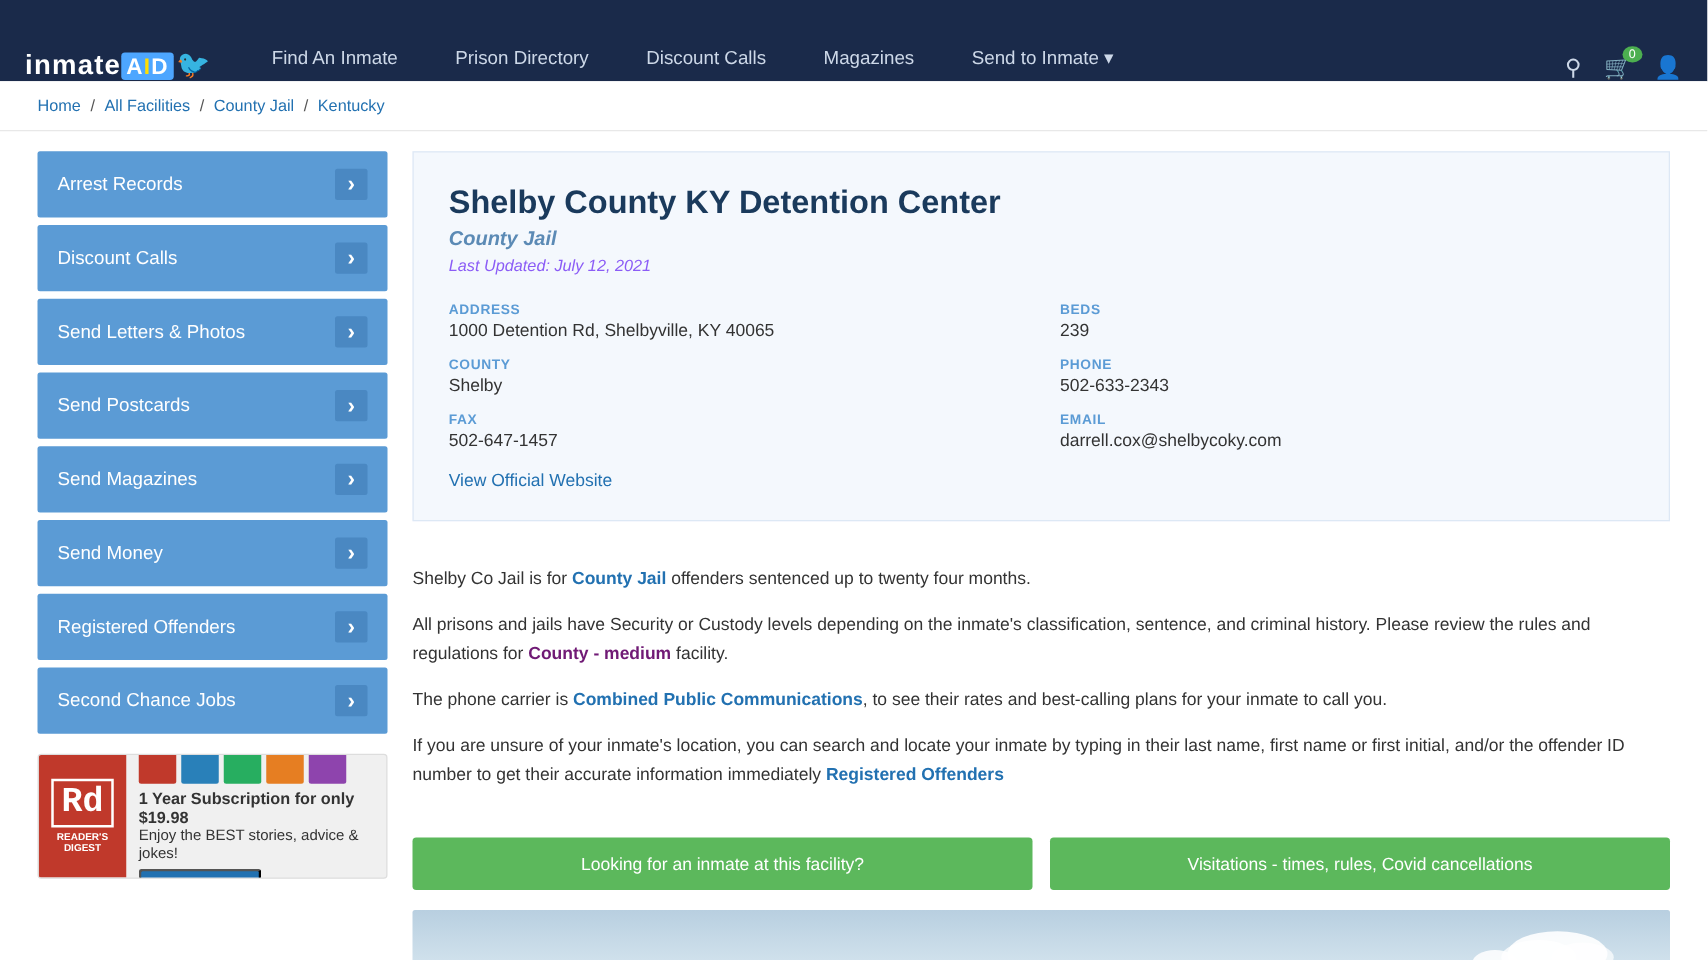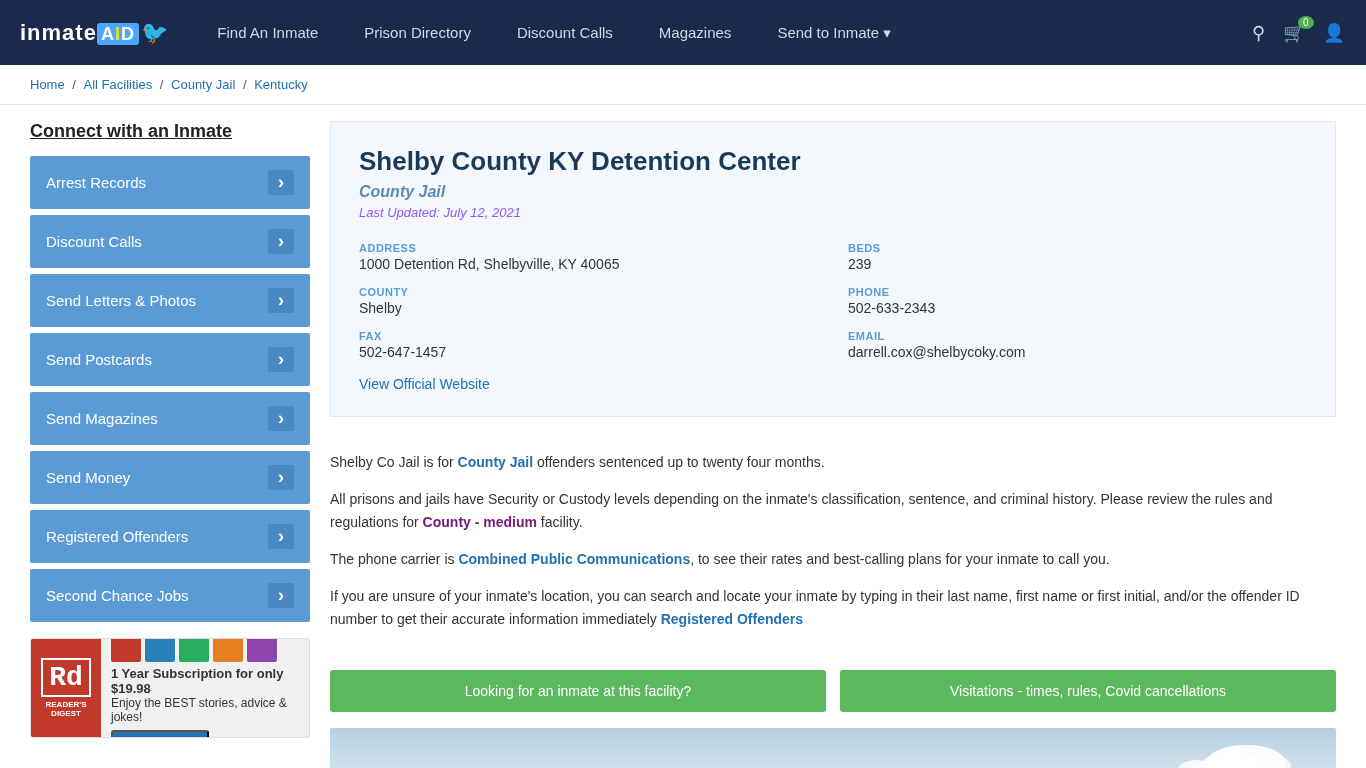--- a/index.html
+++ b/index.html
@@ -2,21 +2,21 @@
 <html><head>
   <meta charset="utf-8">
   <style>
     * { margin: 0; padding: 0; box-sizing: border-box; }
     body { font-family: Arial, sans-serif; font-size: 14px; color: #333; background: #fff; }
 
     
     .navbar {
       background: #1a2a4a;
       display: flex;
-      align-items: center;
+      align-items: flex-end;
       padding: 0 20px;
       height: 65px;
       gap: 0;
     }
     .navbar-logo {
       margin-right: 30px;
       display: flex;
       align-items: center;
     }
     .logo-text {
@@ -313,21 +313,20 @@
     <span> / </span>
     <a href="#">County Jail</a>
     <span> / </span>
     <a href="#">Kentucky</a>
   </div>
 </div>
 
 <div class="main-container">
 
   <aside class="sidebar">
-    <div class="sidebar-title">Connect with an Inmate</div>
 
     <div class="sidebar-item">
       <span>Arrest Records</span>
       <span class="sidebar-arrow">›</span>
     </div>
     <div class="sidebar-item">
       <span>Discount Calls</span>
       <span class="sidebar-arrow">›</span>
     </div>
     <div class="sidebar-item">

